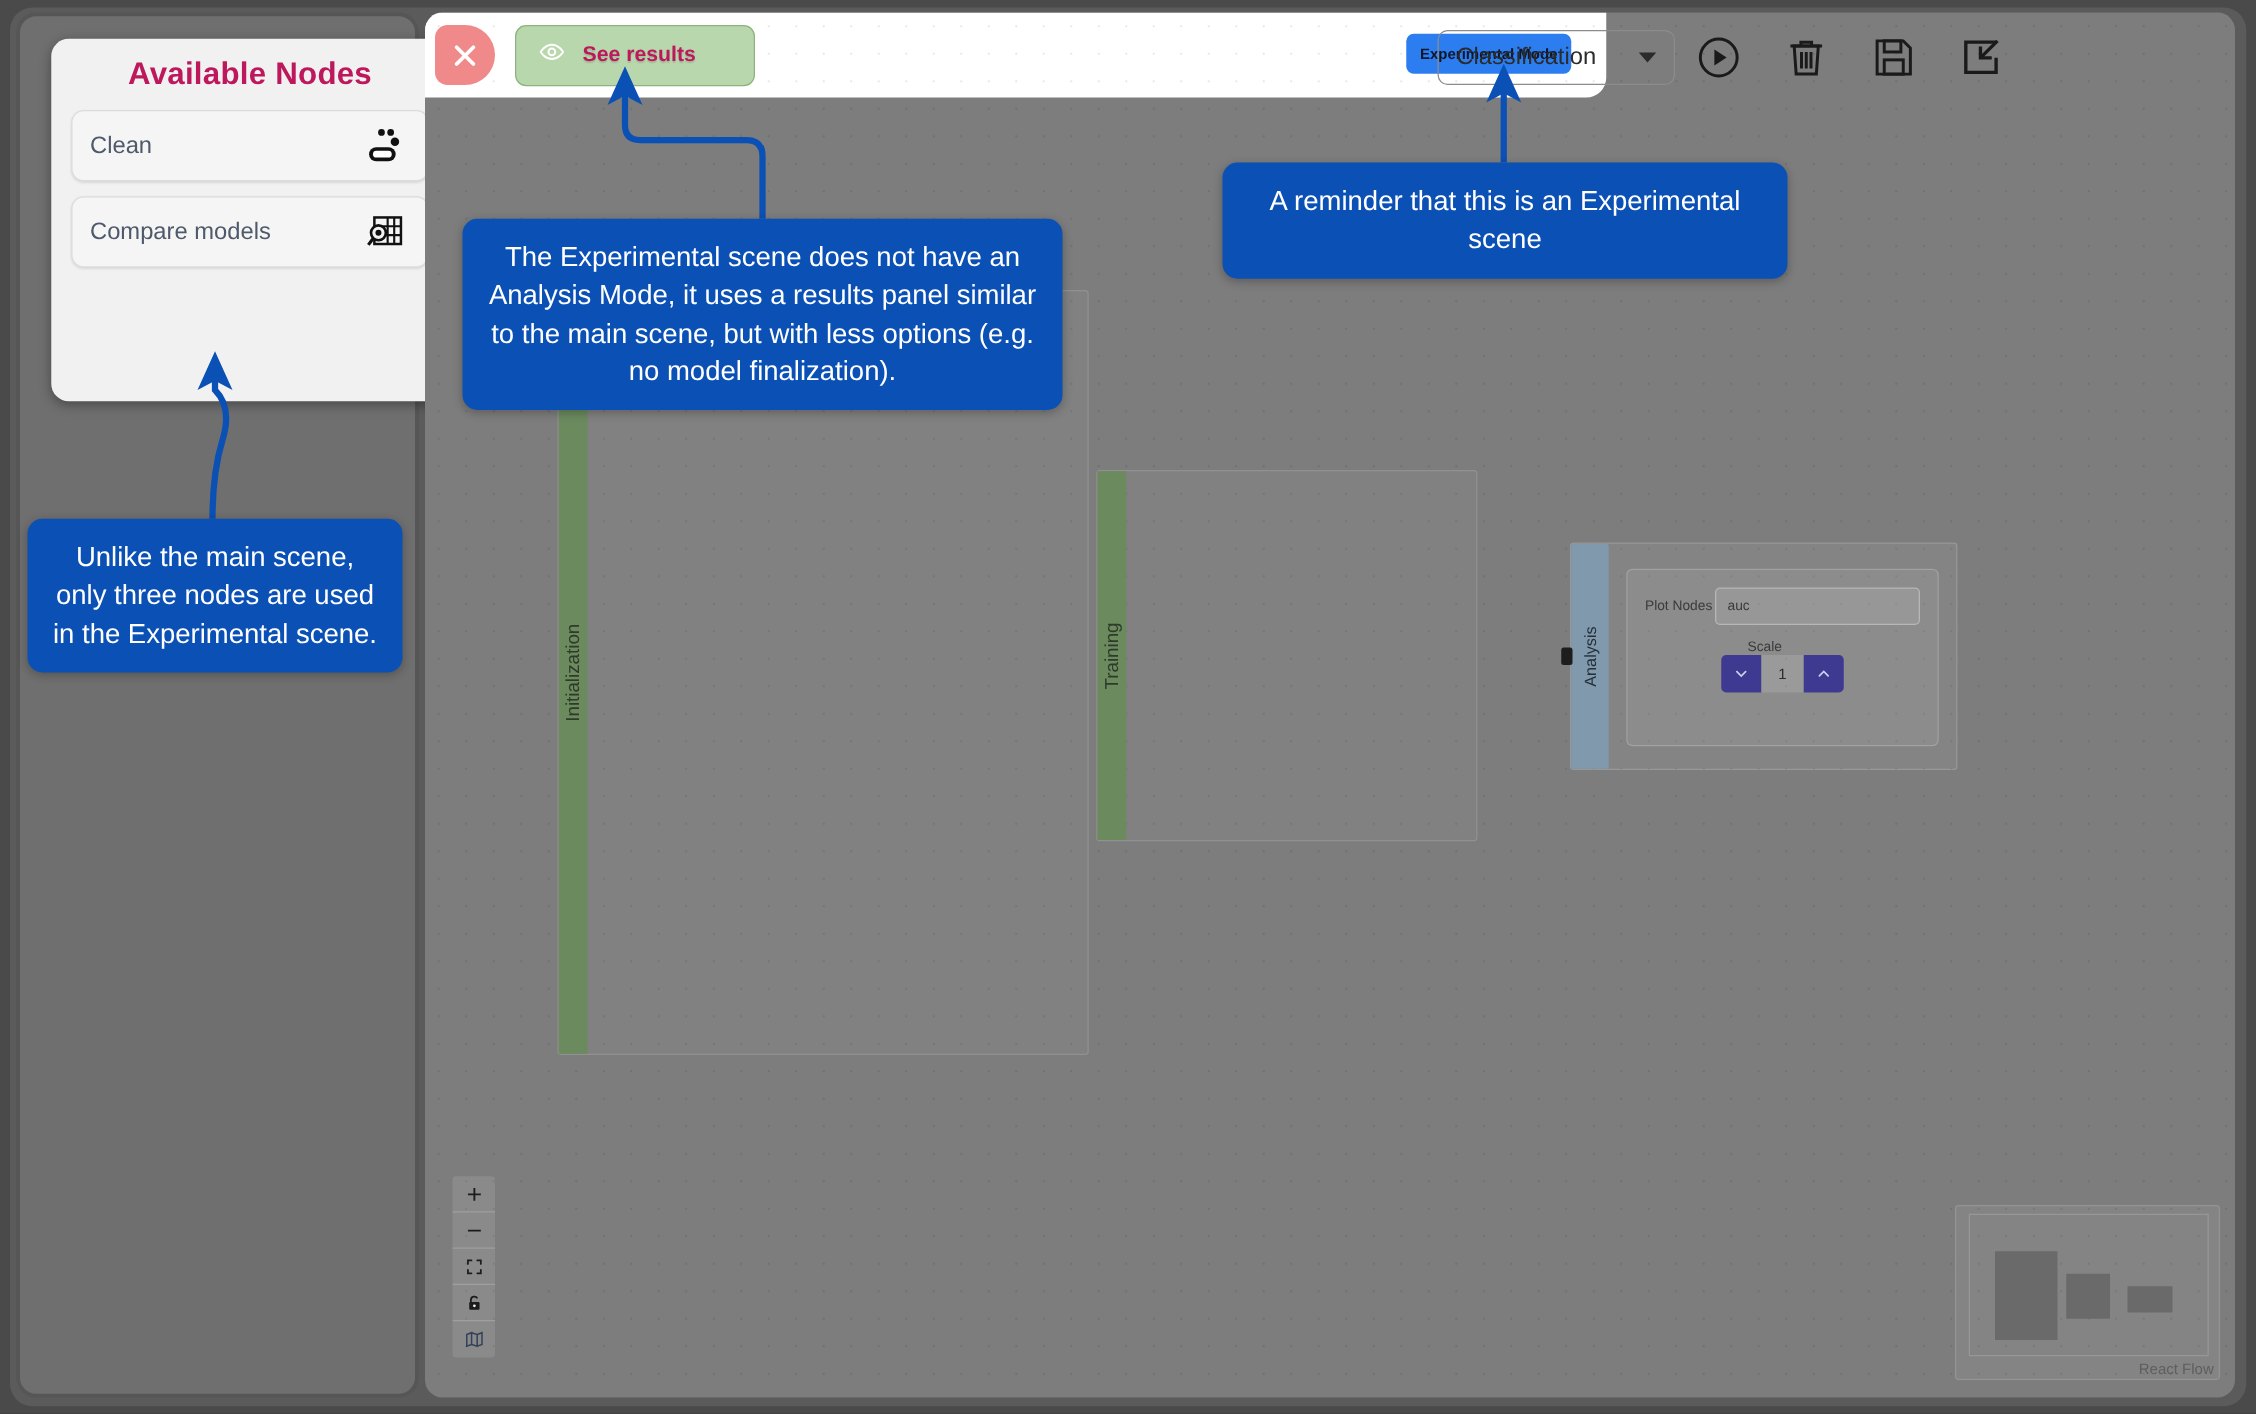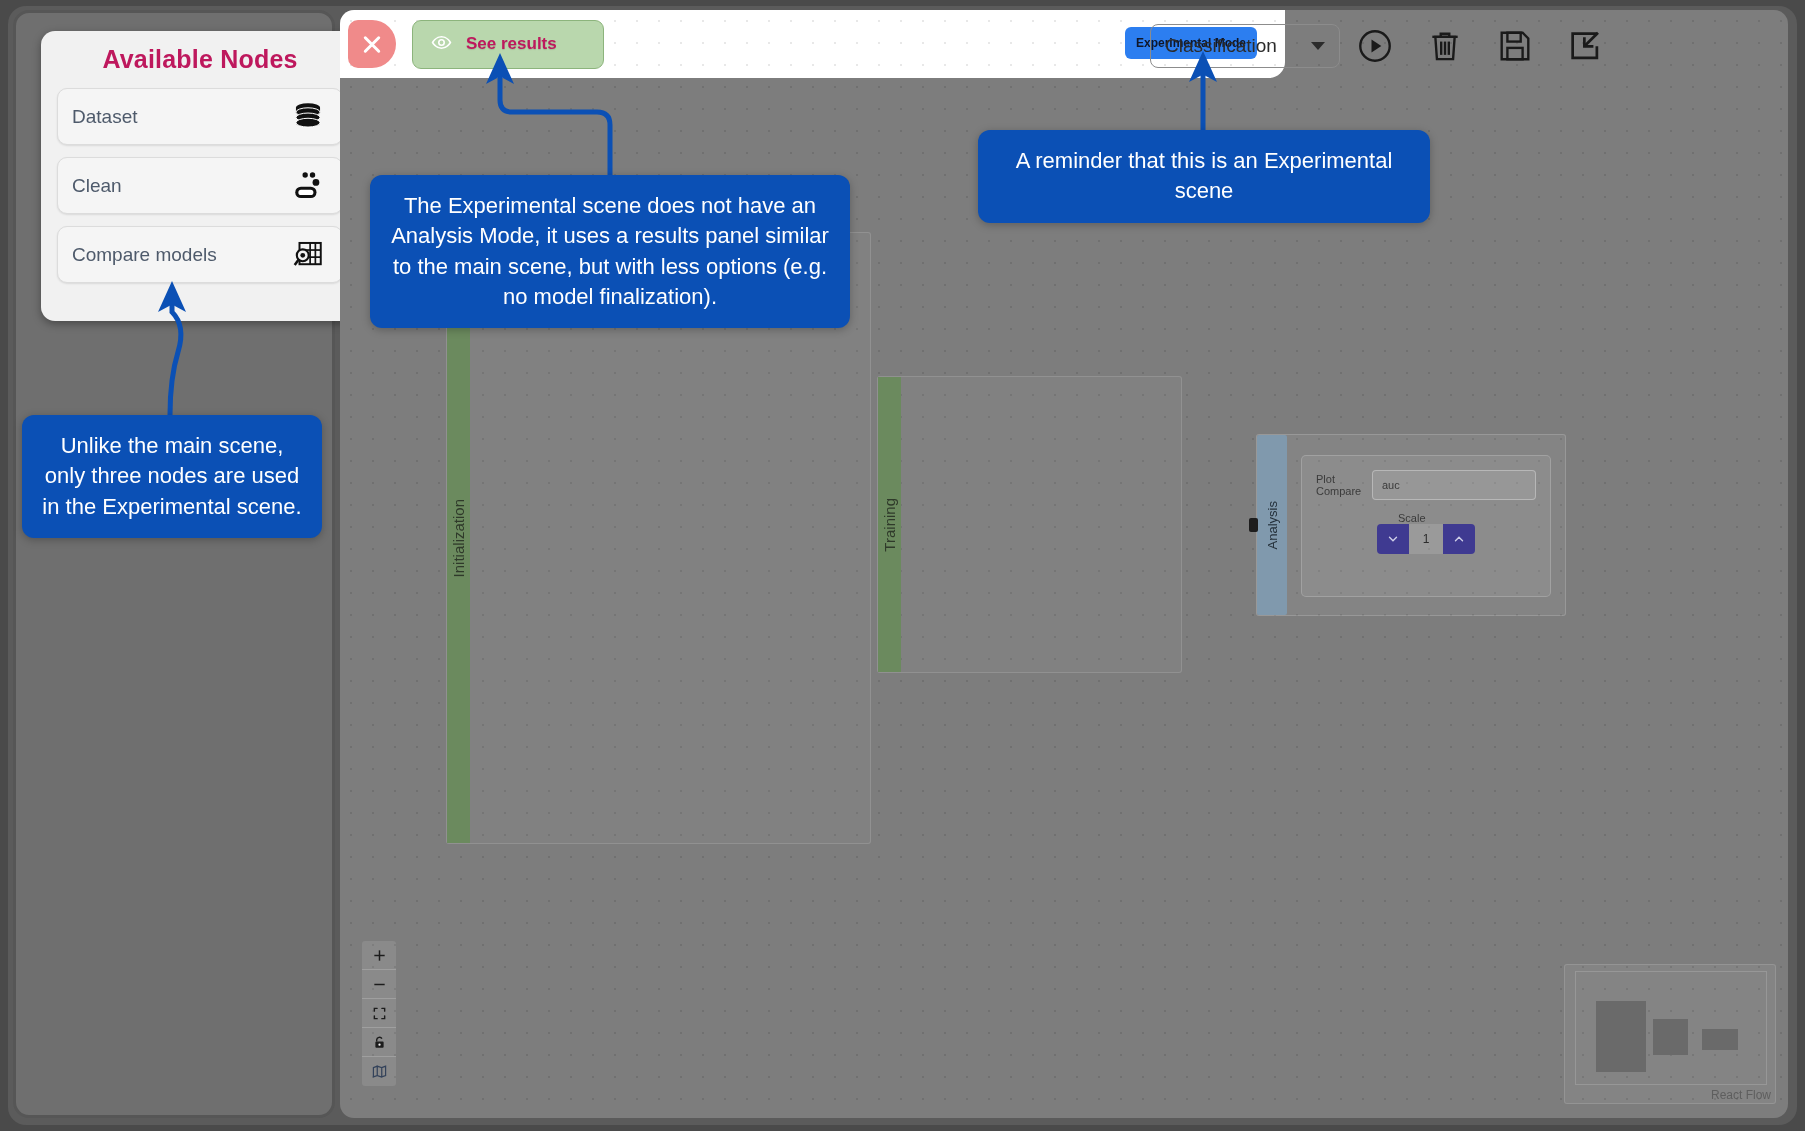--- a/index.html
+++ b/index.html
@@ -339,32 +339,20 @@
 </head>
 <body>
 
 <div id="root">
   <div class="app-frame"></div>
 
   <div class="sidebar-outer">
     <div class="nodes-panel">
       <div class="nodes-title">Available Nodes</div>
 
-      <div class="node-item">
-        <span class="node-label">Dataset</span>
-        <span class="node-icon">
-          <svg width="34" height="34" viewBox="0 0 24 24">
-            <ellipse cx="12" cy="5.4" rx="8.5" ry="3.1" fill="#111"></ellipse>
-            <path d="M3.5 5.4v3.2c0 1.7 3.8 3.1 8.5 3.1s8.5-1.4 8.5-3.1V5.4" fill="#111"></path>
-            <ellipse cx="12" cy="8.6" rx="8.5" ry="3.1" fill="#111" stroke="#fff" stroke-width="0.7"></ellipse>
-            <ellipse cx="12" cy="12.3" rx="8.5" ry="3.1" fill="#111" stroke="#fff" stroke-width="0.7"></ellipse>
-            <ellipse cx="12" cy="16.0" rx="8.5" ry="3.1" fill="#111" stroke="#fff" stroke-width="0.7"></ellipse>
-          </svg>
-        </span>
-      </div>
 
       <div class="node-item">
         <span class="node-label">Clean</span>
         <span class="node-icon">
           <svg width="34" height="34" viewBox="0 0 24 24">
             <circle cx="10" cy="4.2" r="1.9" fill="#111"></circle>
             <circle cx="15.2" cy="4.2" r="1.9" fill="#111"></circle>
             <circle cx="17.6" cy="9.5" r="2.4" fill="#111"></circle>
             <rect x="3" y="12.5" width="15" height="8" rx="4" fill="#111"></rect>
             <rect x="5.2" y="14.6" width="10.6" height="3.8" rx="1.9" fill="#fff"></rect>
@@ -408,21 +396,21 @@
     </div>
 
     <div id="analysis-node">
       <div class="analysis-port"></div>
       <div class="analysis-tab">
         <span>Analysis</span>
       </div>
       <div class="analysis-body">
         <div class="analysis-card">
           <div class="analysis-row row-metric">
-            <span class="field-label">Plot Compare</span>
+            <span class="field-label">Plot Nodes</span>
             <span class="metric-input">auc</span>
           </div>
           <div class="analysis-row row-scale">
             <span class="field-label">Scale</span>
             <span class="stepper">
               <button class="step-btn left">
                 <svg width="12" height="12" viewBox="0 0 12 12">
                     <path d="M2.5 4.3L6 7.8l3.5-3.5" fill="none" stroke="#cfd0e8" stroke-width="1.4" stroke-linecap="round"></path>
                   </svg>
               </button>

